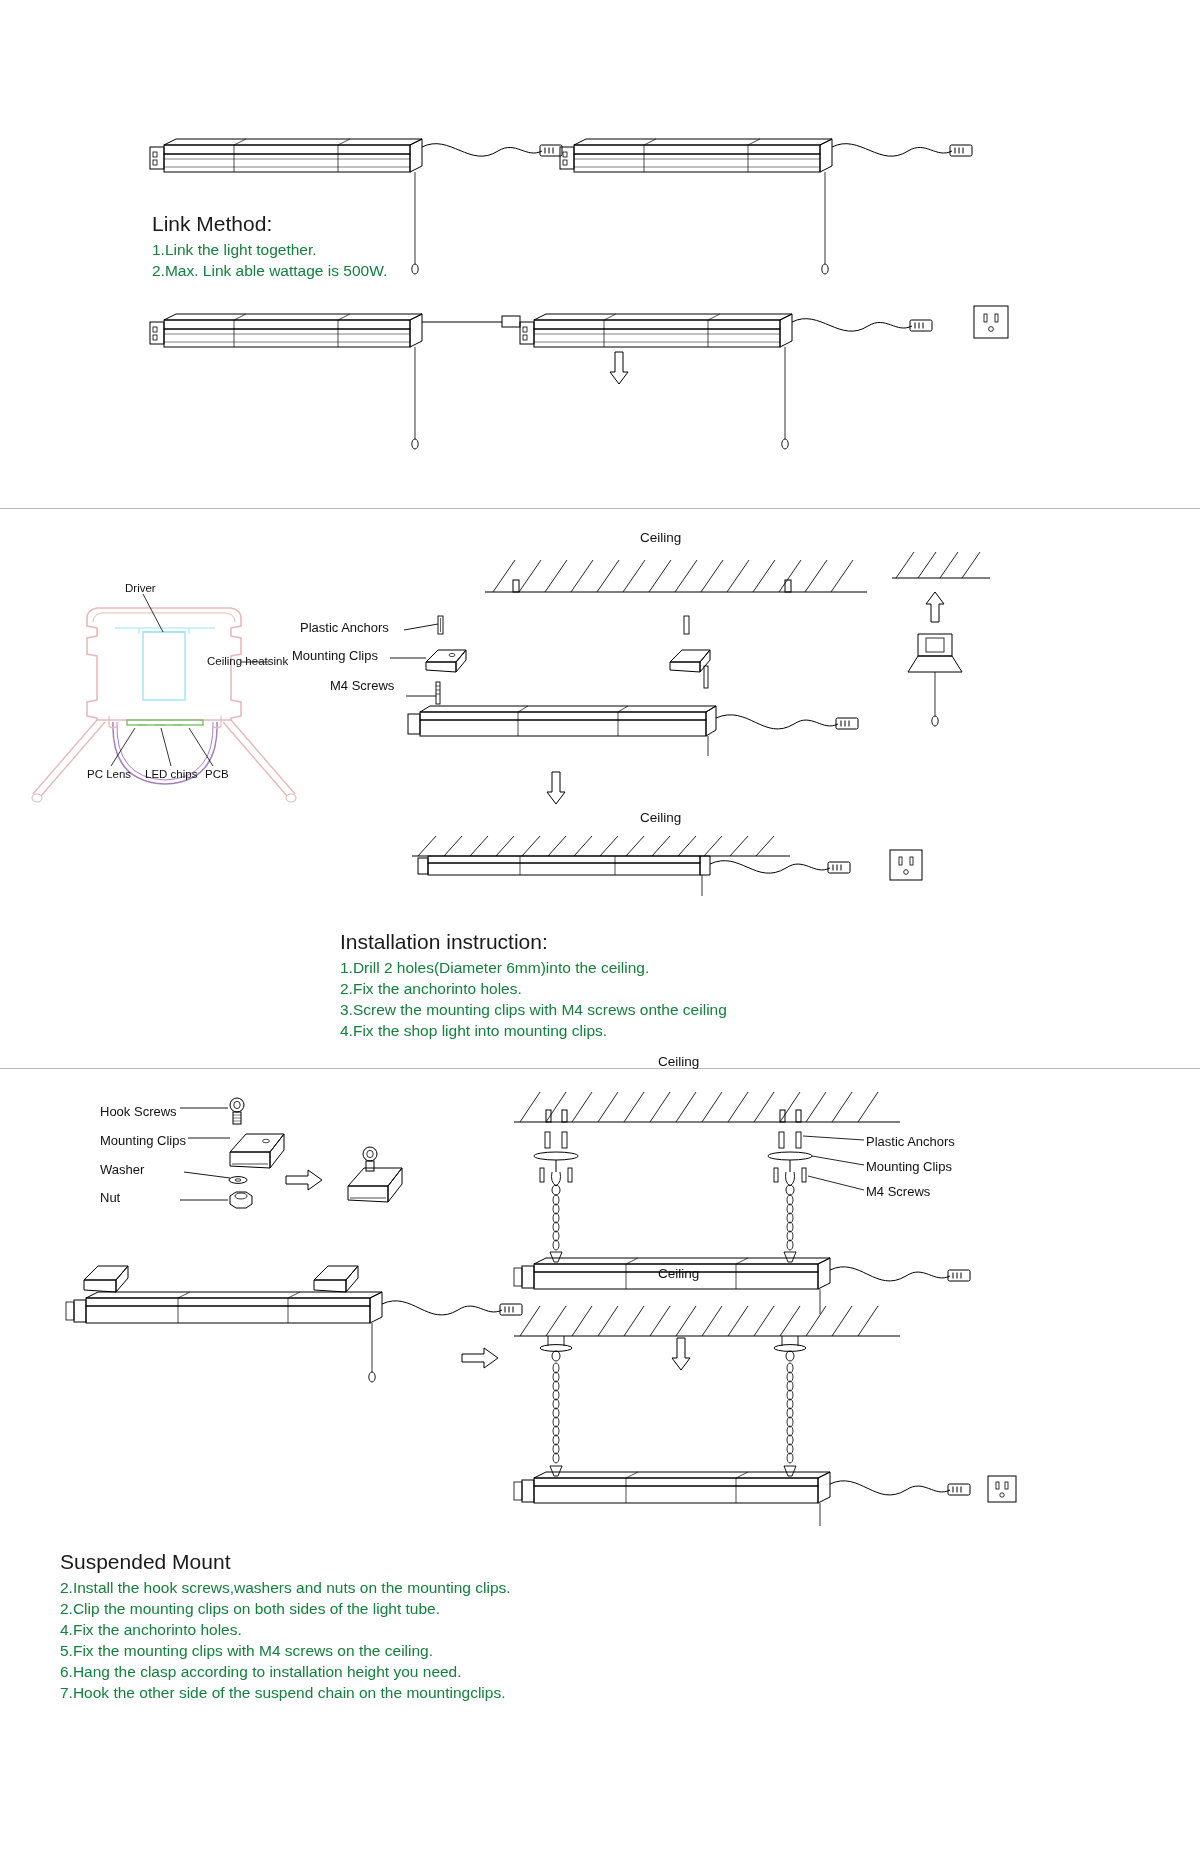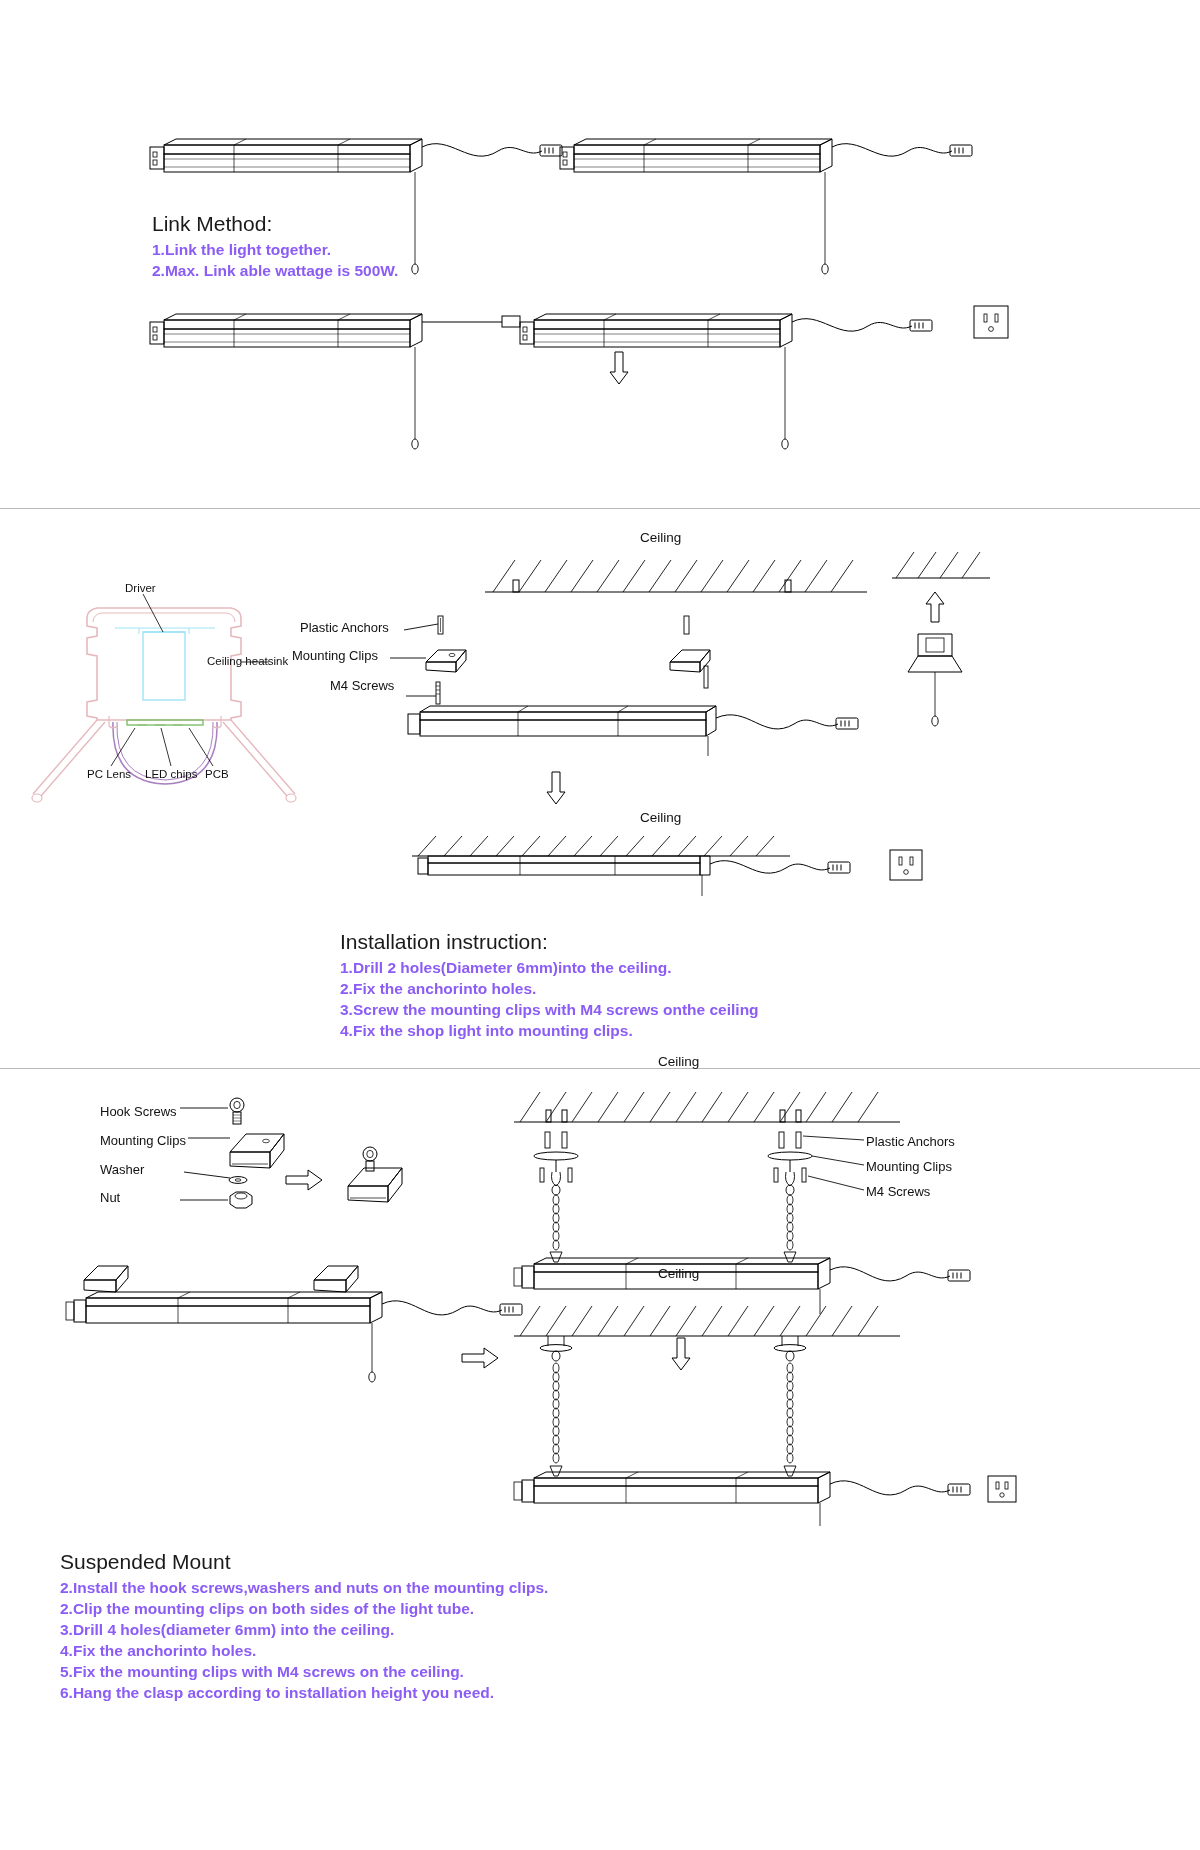--- a/index.html
+++ b/index.html
@@ -38,21 +38,21 @@
   #div2 { top: 1068px; }
 
   
   .abs { position: absolute; }
 
   .text-block { position: absolute; color: #111; }
   .blk-title {
     font-size: 21px; color: #1a1a1a; margin-bottom: 3px; white-space: nowrap;
   }
   .blk-line {
-    font-size: 15.5px; color: #8b5cf6; line-height: 21px; white-space: nowrap; font-weight: bold;
+    font-size: 15.5px; color: #15803d; line-height: 21px; white-space: nowrap;
   }
 
   .lbl {
     position: absolute; font-size: 13px; color: #111; white-space: nowrap;
   }
   .lbl-sm { font-size: 11.5px; }
   .lbl-ceiling { font-size: 13.5px; }
 
   svg { display: block; overflow: visible; }
   .ln { stroke: #000; fill: none; }
@@ -612,20 +612,20 @@
       <rect class="ln" x="505" y="192" width="3" height="7" stroke-width="0.8"></rect>
       <circle class="ln" cx="502" cy="205" r="2.2" stroke-width="0.8"></circle>
 
       <line class="ln" x1="320" y1="213" x2="320" y2="236" stroke-width="0.8"></line>
     </svg>
 
     <div class="text-block" style="left:60px;top:432px;margin-top:48px;">
       <div class="blk-title">Suspended Mount</div>
       <div class="blk-line">2.Install the hook screws,washers and nuts on the mounting clips.</div>
       <div class="blk-line">2.Clip the mounting clips on both sides of the light tube.</div>
-      <div class="blk-line">3.Drill 4 holes(diameter 6mm) into the ceiling.</div>
       <div class="blk-line">4.Fix the anchorinto holes.</div>
       <div class="blk-line">5.Fix the mounting clips with M4 screws on the ceiling.</div>
       <div class="blk-line">6.Hang the clasp according to installation height you need.</div>
+      <div class="blk-line">7.Hook the other side of the suspend chain on the mountingclips.</div>
     </div>
   </div>
 
 </div>
 
 </body></html>

